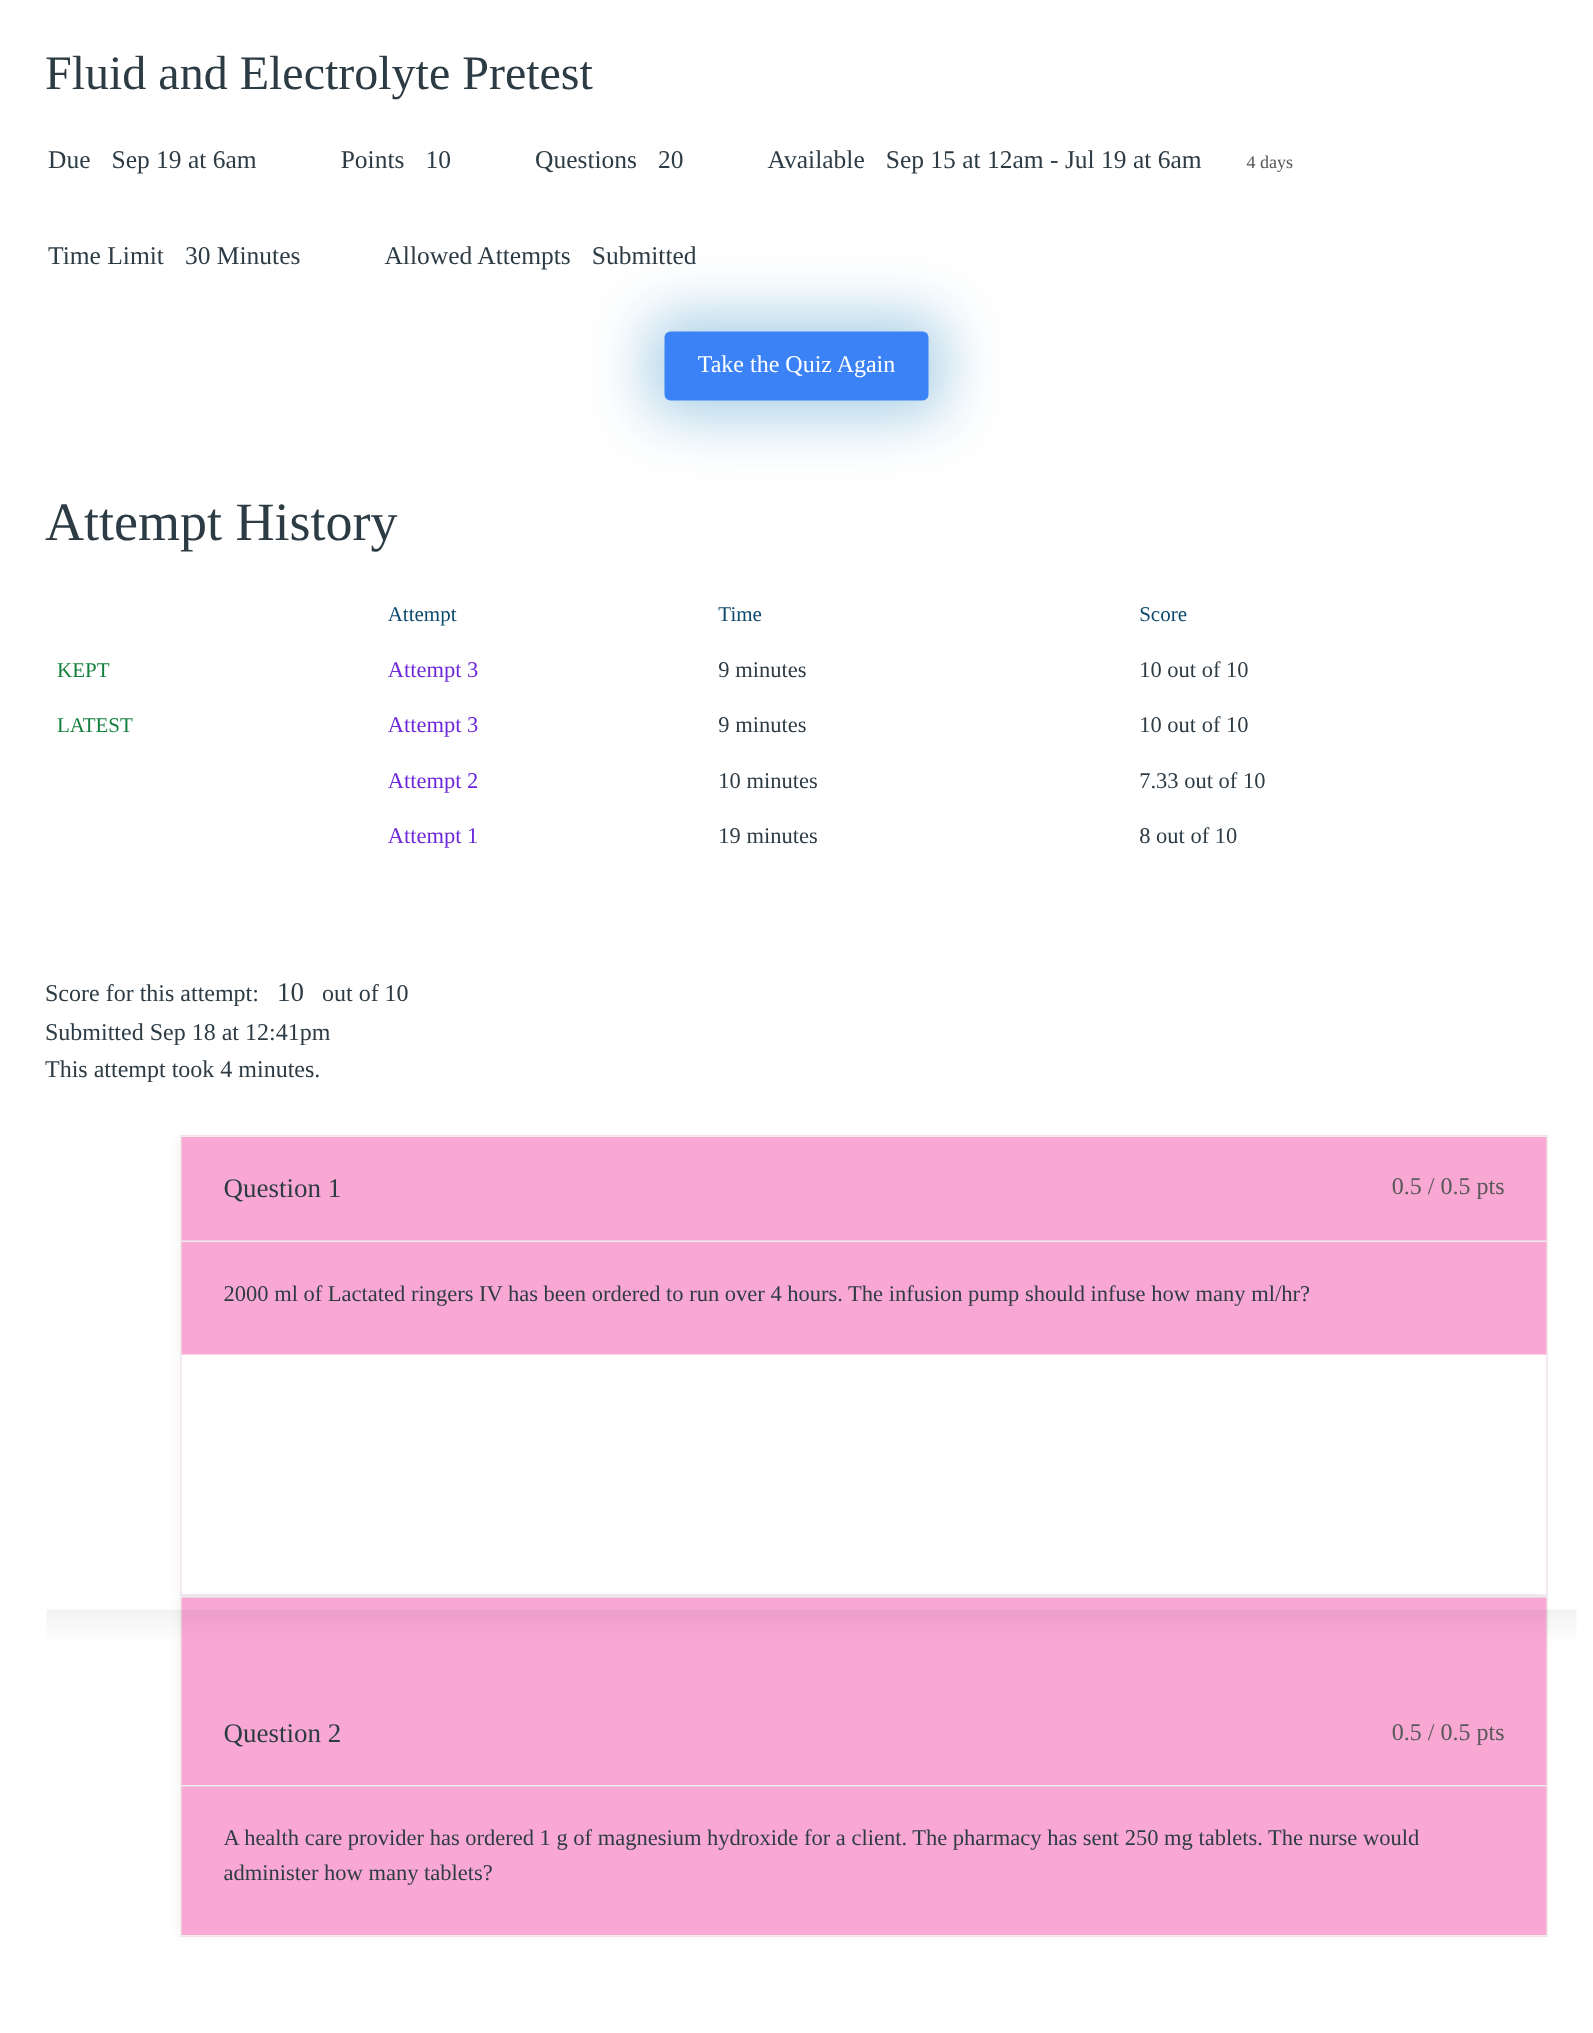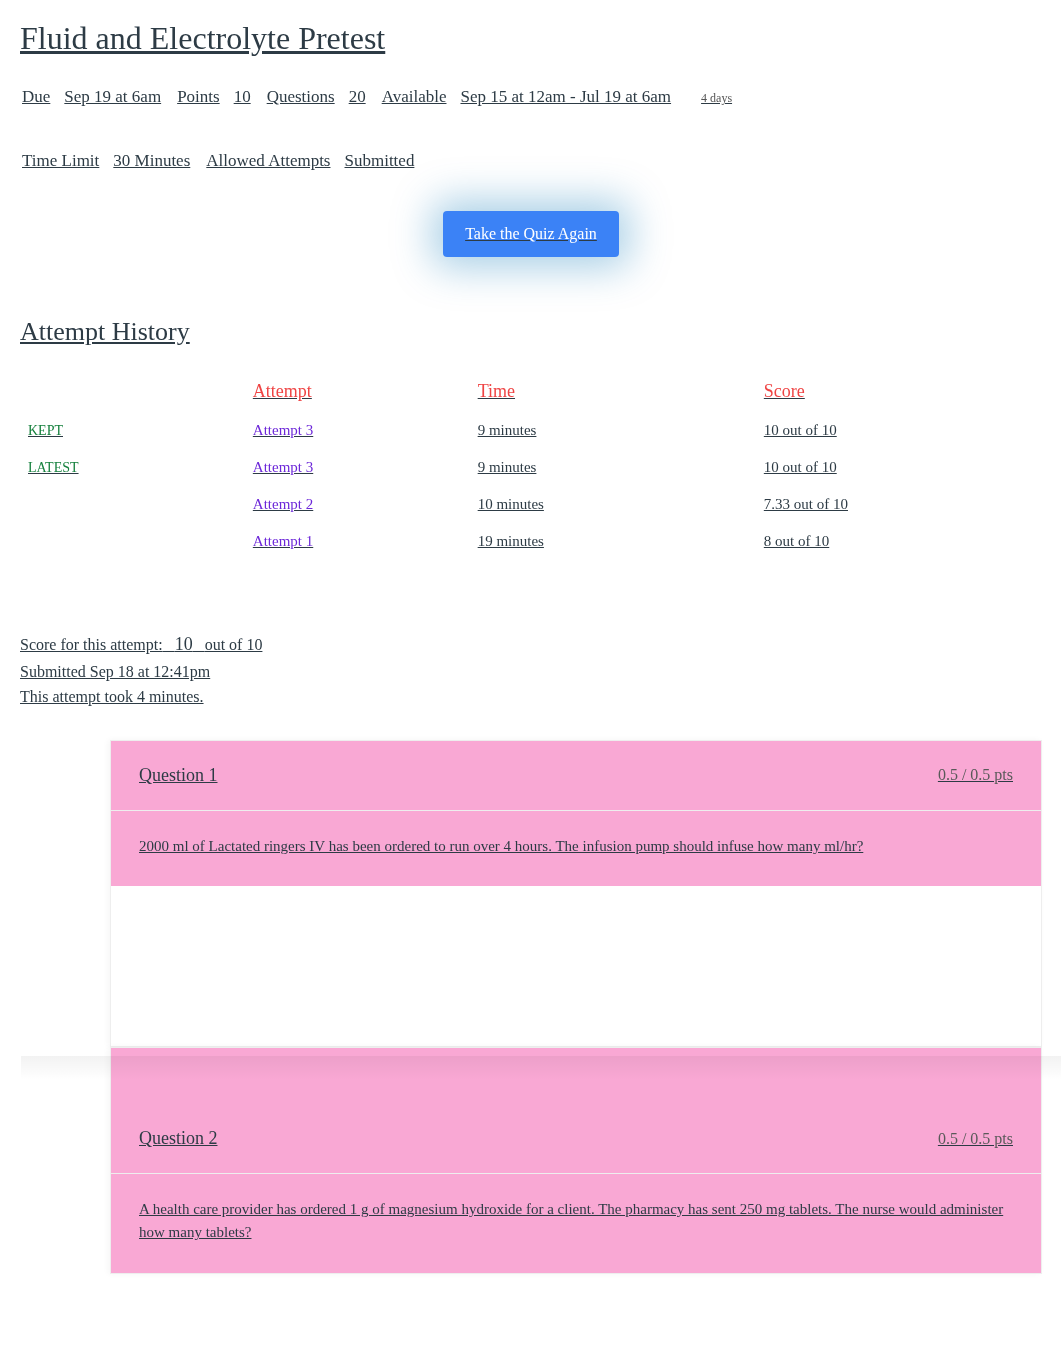--- a/index.html
+++ b/index.html
@@ -8,22 +8,21 @@
       padding: 0;
     }
     body {
       font-family: "Helvetica Neue", Helvetica, Arial, sans-serif;
       background: #fff;
       color: #2d3b45;
       width: 1062px;
       font-size: 16px;
     }
     .container {
-      padding: 20px;
-      text-decoration: underline;
+      padding: 30px;
     }
     h1.page-title {
       font-size: 32px;
       font-weight: 400;
       color: #2d3b45;
       margin-bottom: 30px;
       font-family: Georgia, 'Times New Roman', serif;
     }
     .quiz-meta {
       display: flex;
@@ -46,21 +45,21 @@
       color: #2d3b45;
     }
     .meta-sub {
       font-size: 12px;
       color: #555;
       margin-left: 16px;
     }
     .meta-row {
       display: flex;
       flex-wrap: wrap;
-      gap: 16px;
+      gap: 56px;
       width: 100%;
     }
     .meta-row + .meta-row {
       margin-top: 8px;
     }
     .take-again-wrap {
       display: flex;
       justify-content: center;
       margin: 30px 0 60px;
     }
@@ -69,36 +68,36 @@
       color: #fff;
       border: none;
       padding: 14px 22px;
       font-size: 16px;
       border-radius: 4px;
       cursor: pointer;
       box-shadow: 0 0 40px 10px rgba(3, 116, 181, 0.35);
       font-family: Georgia, 'Times New Roman', serif;
     }
     h2.section-title {
-      font-size: 26px;
+      font-size: 36px;
       font-weight: 400;
       font-family: Georgia, 'Times New Roman', serif;
       margin-bottom: 24px;
     }
     .history-table {
       width: 100%;
       border-collapse: collapse;
       font-family: Georgia, 'Times New Roman', serif;
     }
     .history-table th {
       text-align: left;
       font-weight: 400;
-      font-size: 18px;
+      font-size: 14px;
       padding: 10px 8px;
-      color: #ef4444;
+      color: #0c4a6e;
     }
     .history-table td {
       text-align: left;
       font-size: 15px;
       padding: 10px 8px;
       color: #2d3b45;
     }
     .history-table .col-status {
       width: 22%;
     }

